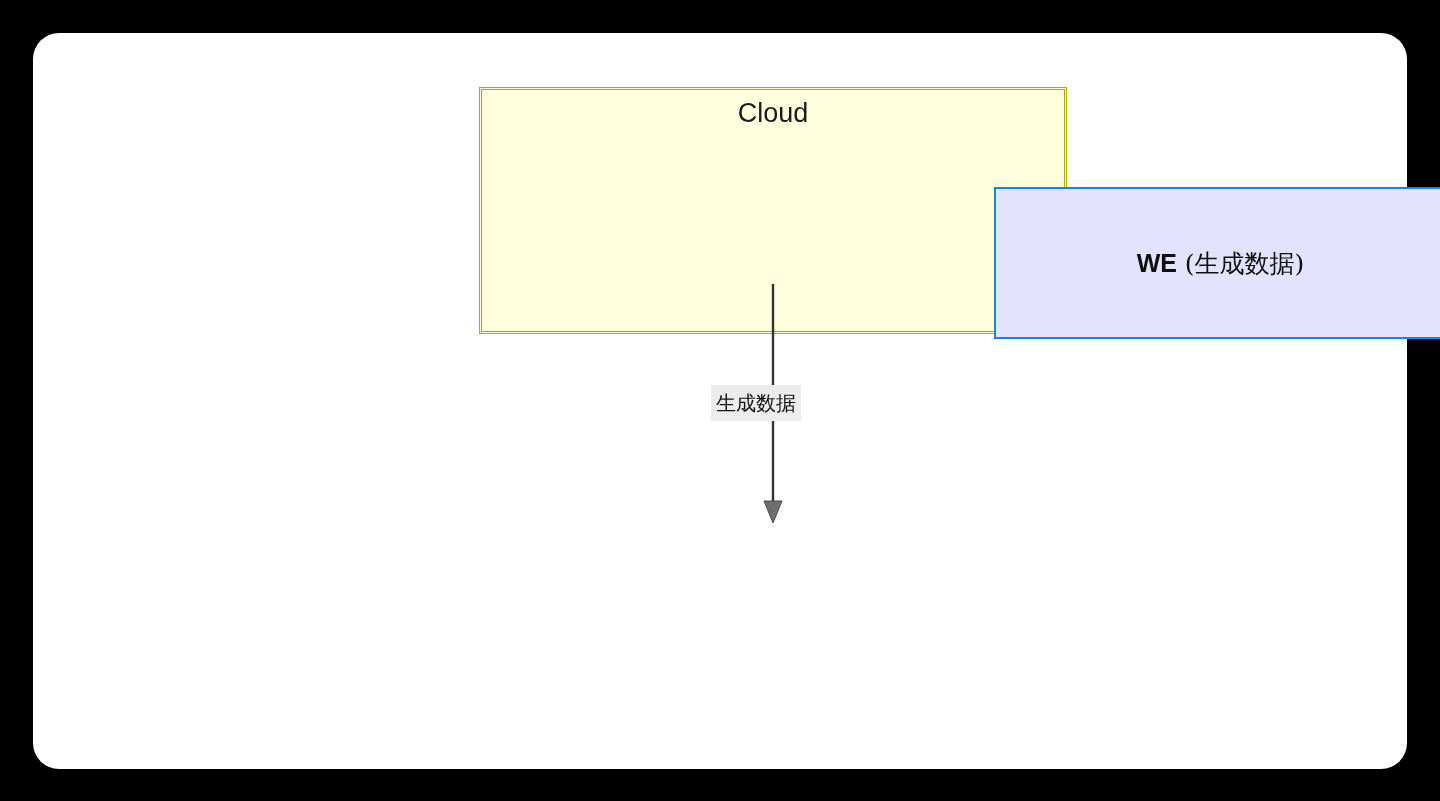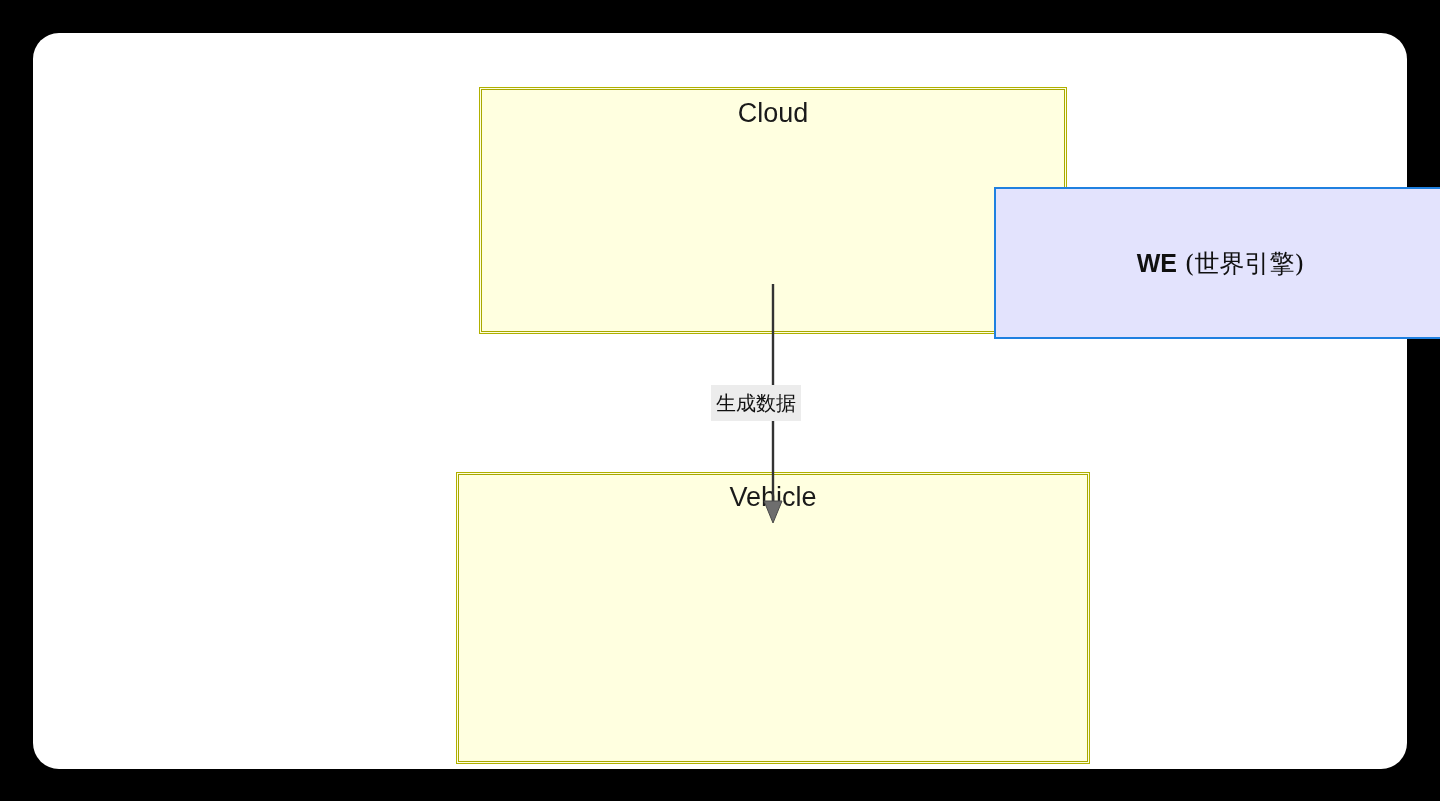--- a/index.html
+++ b/index.html
@@ -130,29 +130,25 @@
 
 <div id="canvas">
 
   <div id="card">
 
     <div class="group" id="group-cloud">
       <div class="group-title">Cloud</div>
 
       <div class="node" id="node-we">
         <div class="node-line">
-          <span class="latin">WE</span><span> (世界引擎)</span>
+          <span class="latin">WE</span><span> (生成数据)</span>
         </div>
       </div>
     </div>
 
-    <div class="group" id="group-vehicle">
-      <div class="group-title">Vehicle</div>
-
-    </div>
 
     <svg id="edge-layer" viewBox="0 0 1440 801">
       <g>
         <line x1="740" y1="251" x2="740" y2="480" stroke="#333333" stroke-width="2.4"></line>
         <polygon points="731,468 749,468 740,490" fill="#6e6e6e" stroke="#4a4a4a" stroke-width="1"></polygon>
       </g>
     </svg>
 
     <div id="edge-label">生成数据</div>
 

